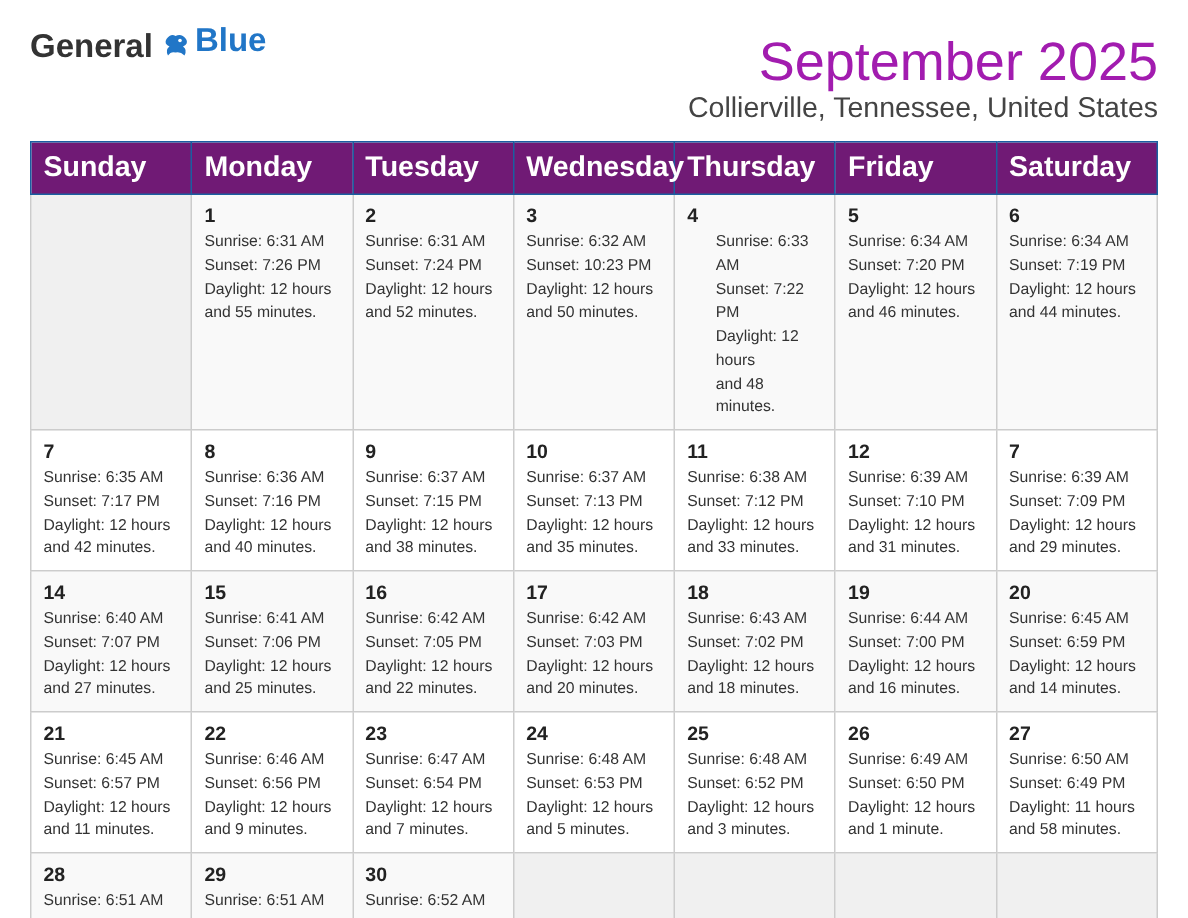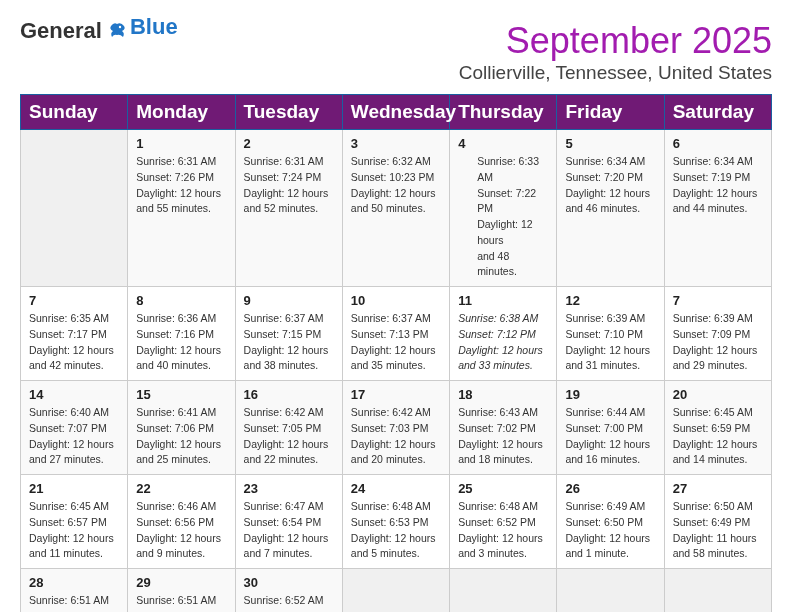--- a/index.html
+++ b/index.html
@@ -183,21 +183,21 @@
         </td>
         <td>
           <span class="day-number">10</span>
           <div class="day-info" style="white-space: pre-line;">Sunrise: 6:37 AM
 Sunset: 7:13 PM
 Daylight: 12 hours
 and 35 minutes.</div>
         </td>
         <td>
           <span class="day-number">11</span>
-          <div class="day-info" style="white-space: pre-line; font-style: italic;">Sunrise: 6:38 AM
+          <div class="day-info" style="white-space: pre-line;">Sunrise: 6:38 AM
 Sunset: 7:12 PM
 Daylight: 12 hours
 and 33 minutes.</div>
         </td>
         <td>
           <span class="day-number">12</span>
           <div class="day-info" style="white-space: pre-line;">Sunrise: 6:39 AM
 Sunset: 7:10 PM
 Daylight: 12 hours
 and 31 minutes.</div>

